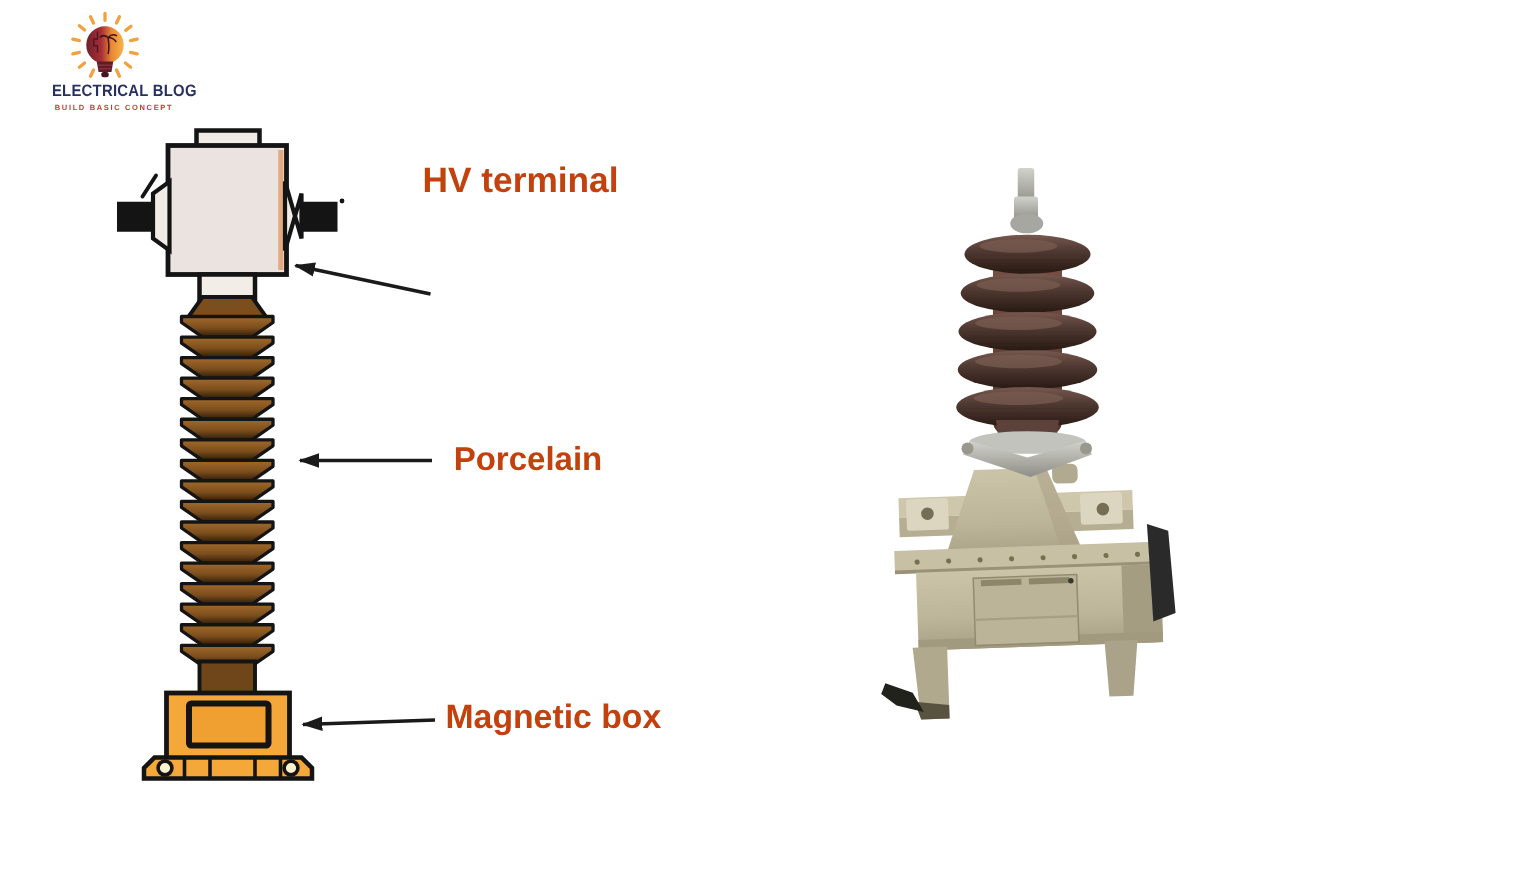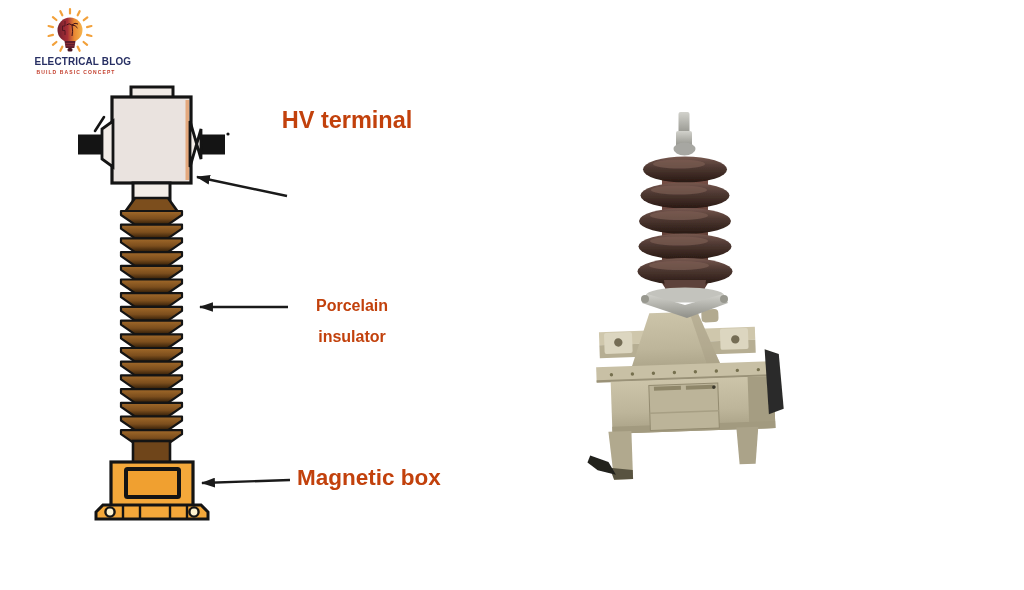--- a/index.html
+++ b/index.html
@@ -11,21 +11,21 @@
   .logo-icon{position:absolute;left:14px;top:2px;}
   .logo-title{position:absolute;left:2px;top:53px;width:92px;text-align:center;
               font-size:11px;font-weight:800;letter-spacing:.2px;color:#272f63;
               transform:scaleX(.9);transform-origin:center;white-space:nowrap;}
   .logo-tagline{position:absolute;left:2px;top:67px;width:92px;text-align:center;
               font-size:5px;font-weight:700;letter-spacing:1.1px;color:#c4402f;white-space:nowrap;}
   
   .label{position:absolute;font-weight:700;color:#c2410c;}
   .label-hv{left:252px;top:107px;width:190px;text-align:center;font-size:23.5px;}
   .label-core{left:226px;top:199px;width:234px;text-align:center;font-size:20.5px;line-height:28.5px;}
-  .label-porc{left:262px;top:290px;width:180px;text-align:center;font-size:16px;line-height:31px;}
+  .label-porc{left:262px;top:290px;width:180px;text-align:center;font-size:22px;line-height:31px;}
   .label-sec{left:297px;top:465px;font-size:22.5px;white-space:nowrap;}
 </style>
 </head>
 <body>
 
 <div class="stage">
 
   <svg class="art" viewBox="0 0 1024 590" aria-hidden="true">
     <defs>
       <linearGradient id="finG" x1="0" y1="0" x2="0" y2="1">
@@ -221,18 +221,17 @@
     </svg>
     <div class="logo-title">ELECTRICAL BLOG</div>
     <div class="logo-tagline">BUILD BASIC CONCEPT</div>
   </div>
 
   <div class="label label-hv">HV terminal</div>
 
 
   <div class="label label-porc">
     <div>Porcelain</div>
-    <div>insulator</div>
   </div>
 
   <div class="label label-sec">Magnetic box</div>
 
 </div>
 
 </body></html>

